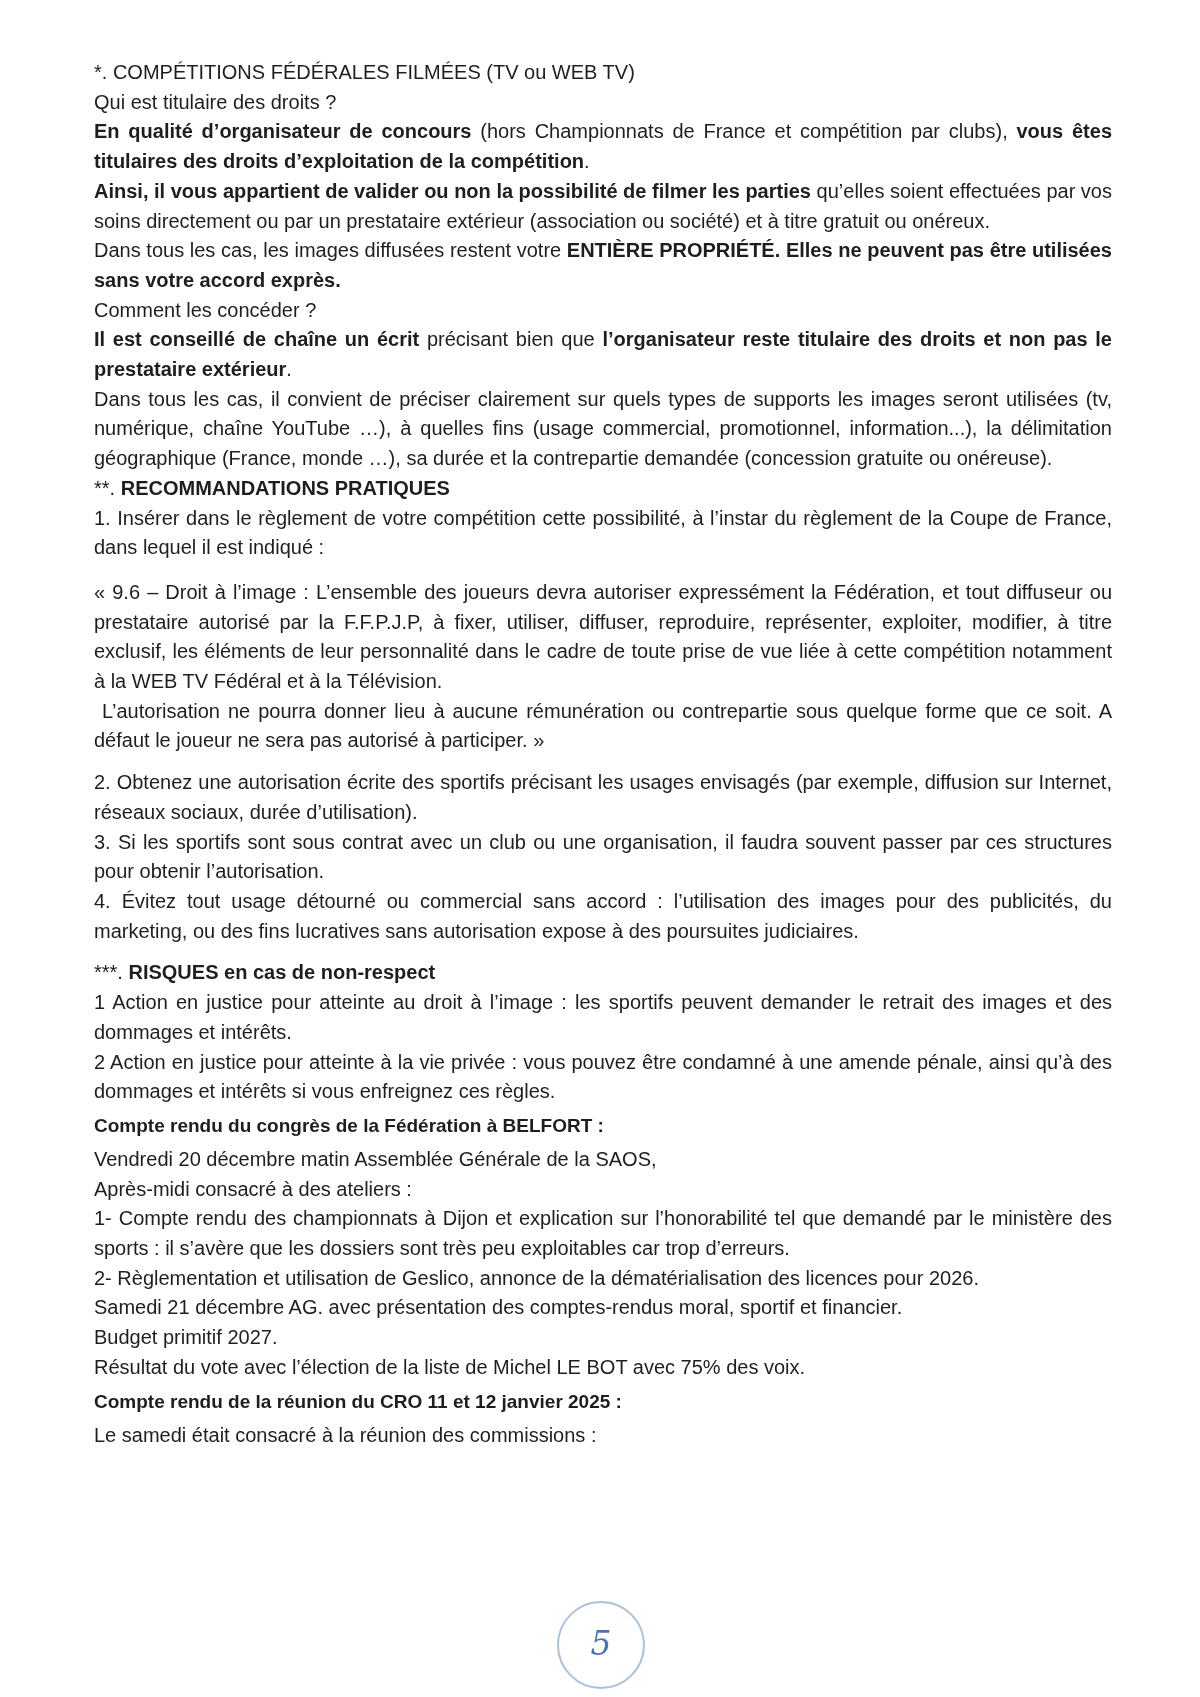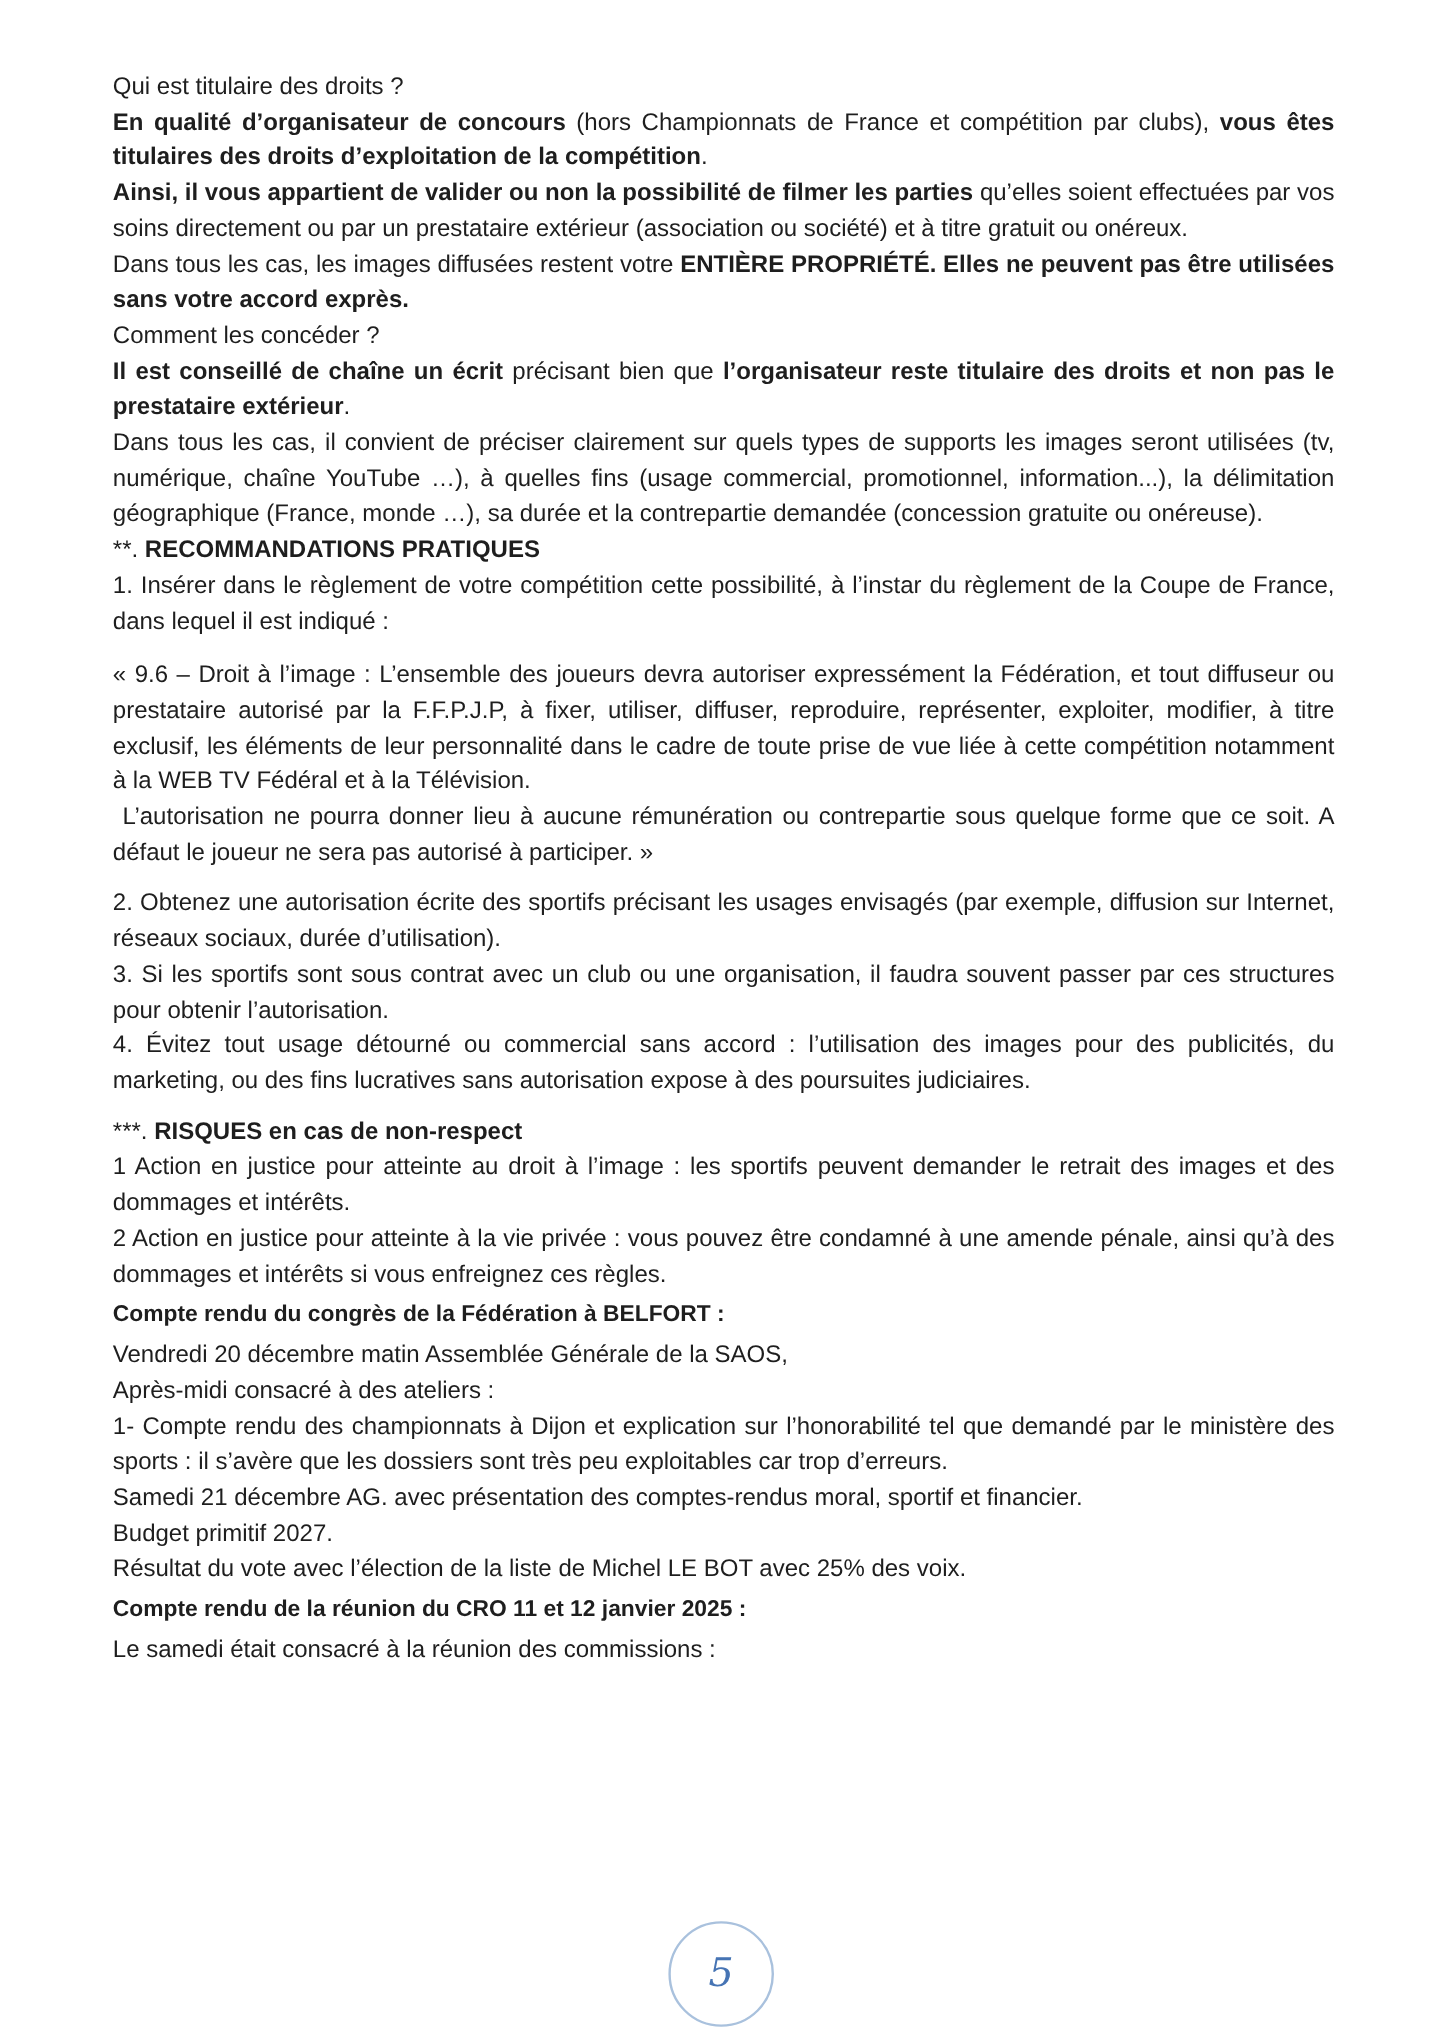--- a/index.html
+++ b/index.html
@@ -51,20 +51,21 @@
     line-height: 33px;
     color: #4674b4;
     transform: translateY(-2px);
   }
 </style>
 </head>
 <body>
 
 <main class="doc">
 
+  <p>*. COMPÉTITIONS FÉDÉRALES FILMÉES (TV ou WEB TV)</p>
 
   <p>Qui est titulaire des droits ?</p>
 
   <p><b>En qualité d’organisateur de concours</b><span> (hors Championnats de France et compétition par clubs), </span><b>vous êtes titulaires des droits d’exploitation de la compétition</b><span>.</span></p>
 
   <p><b>Ainsi, il vous appartient de valider ou non la possibilité de filmer les parties</b><span> qu’elles soient effectuées par vos soins directement ou par un prestataire extérieur (association ou société) et à titre gratuit ou onéreux.</span></p>
 
   <p><span>Dans tous les cas, les images diffusées restent votre </span><b>ENTIÈRE PROPRIÉTÉ. Elles ne peuvent pas être utilisées sans votre accord exprès.</b></p>
 
   <p>Comment les concéder ?</p>
@@ -95,26 +96,27 @@
   <p>2 Action en justice pour atteinte à la vie privée : vous pouvez être condamné à une amende pénale, ainsi qu’à des dommages et intérêts si vous enfreignez ces règles.</p>
 
   <p class="section-heading">Compte rendu du congrès de la Fédération à BELFORT :</p>
 
   <p>Vendredi 20 décembre matin Assemblée Générale de la SAOS,</p>
 
   <p>Après-midi consacré à des ateliers :</p>
 
   <p>1- Compte rendu des championnats à Dijon et explication sur l’honorabilité tel que demandé par le ministère des sports : il s’avère que les dossiers sont très peu exploitables car trop d’erreurs.</p>
 
+  <p>2- Règlementation et utilisation de Geslico, annonce de la dématérialisation des licences pour 2026.</p>
 
   <p>Samedi 21 décembre AG. avec présentation des comptes-rendus moral, sportif et financier.</p>
 
   <p>Budget primitif 2027.</p>
 
-  <p>Résultat du vote avec l’élection de la liste de Michel LE BOT avec 25% des voix.</p>
+  <p>Résultat du vote avec l’élection de la liste de Michel LE BOT avec 75% des voix.</p>
 
   <p class="section-heading">Compte rendu de la réunion du CRO 11 et 12 janvier 2025 :</p>
 
   <p>Le samedi était consacré à la réunion des commissions :</p>
 
 </main>
 
 <div class="page-badge">
   <span class="num">5</span>
 </div>

